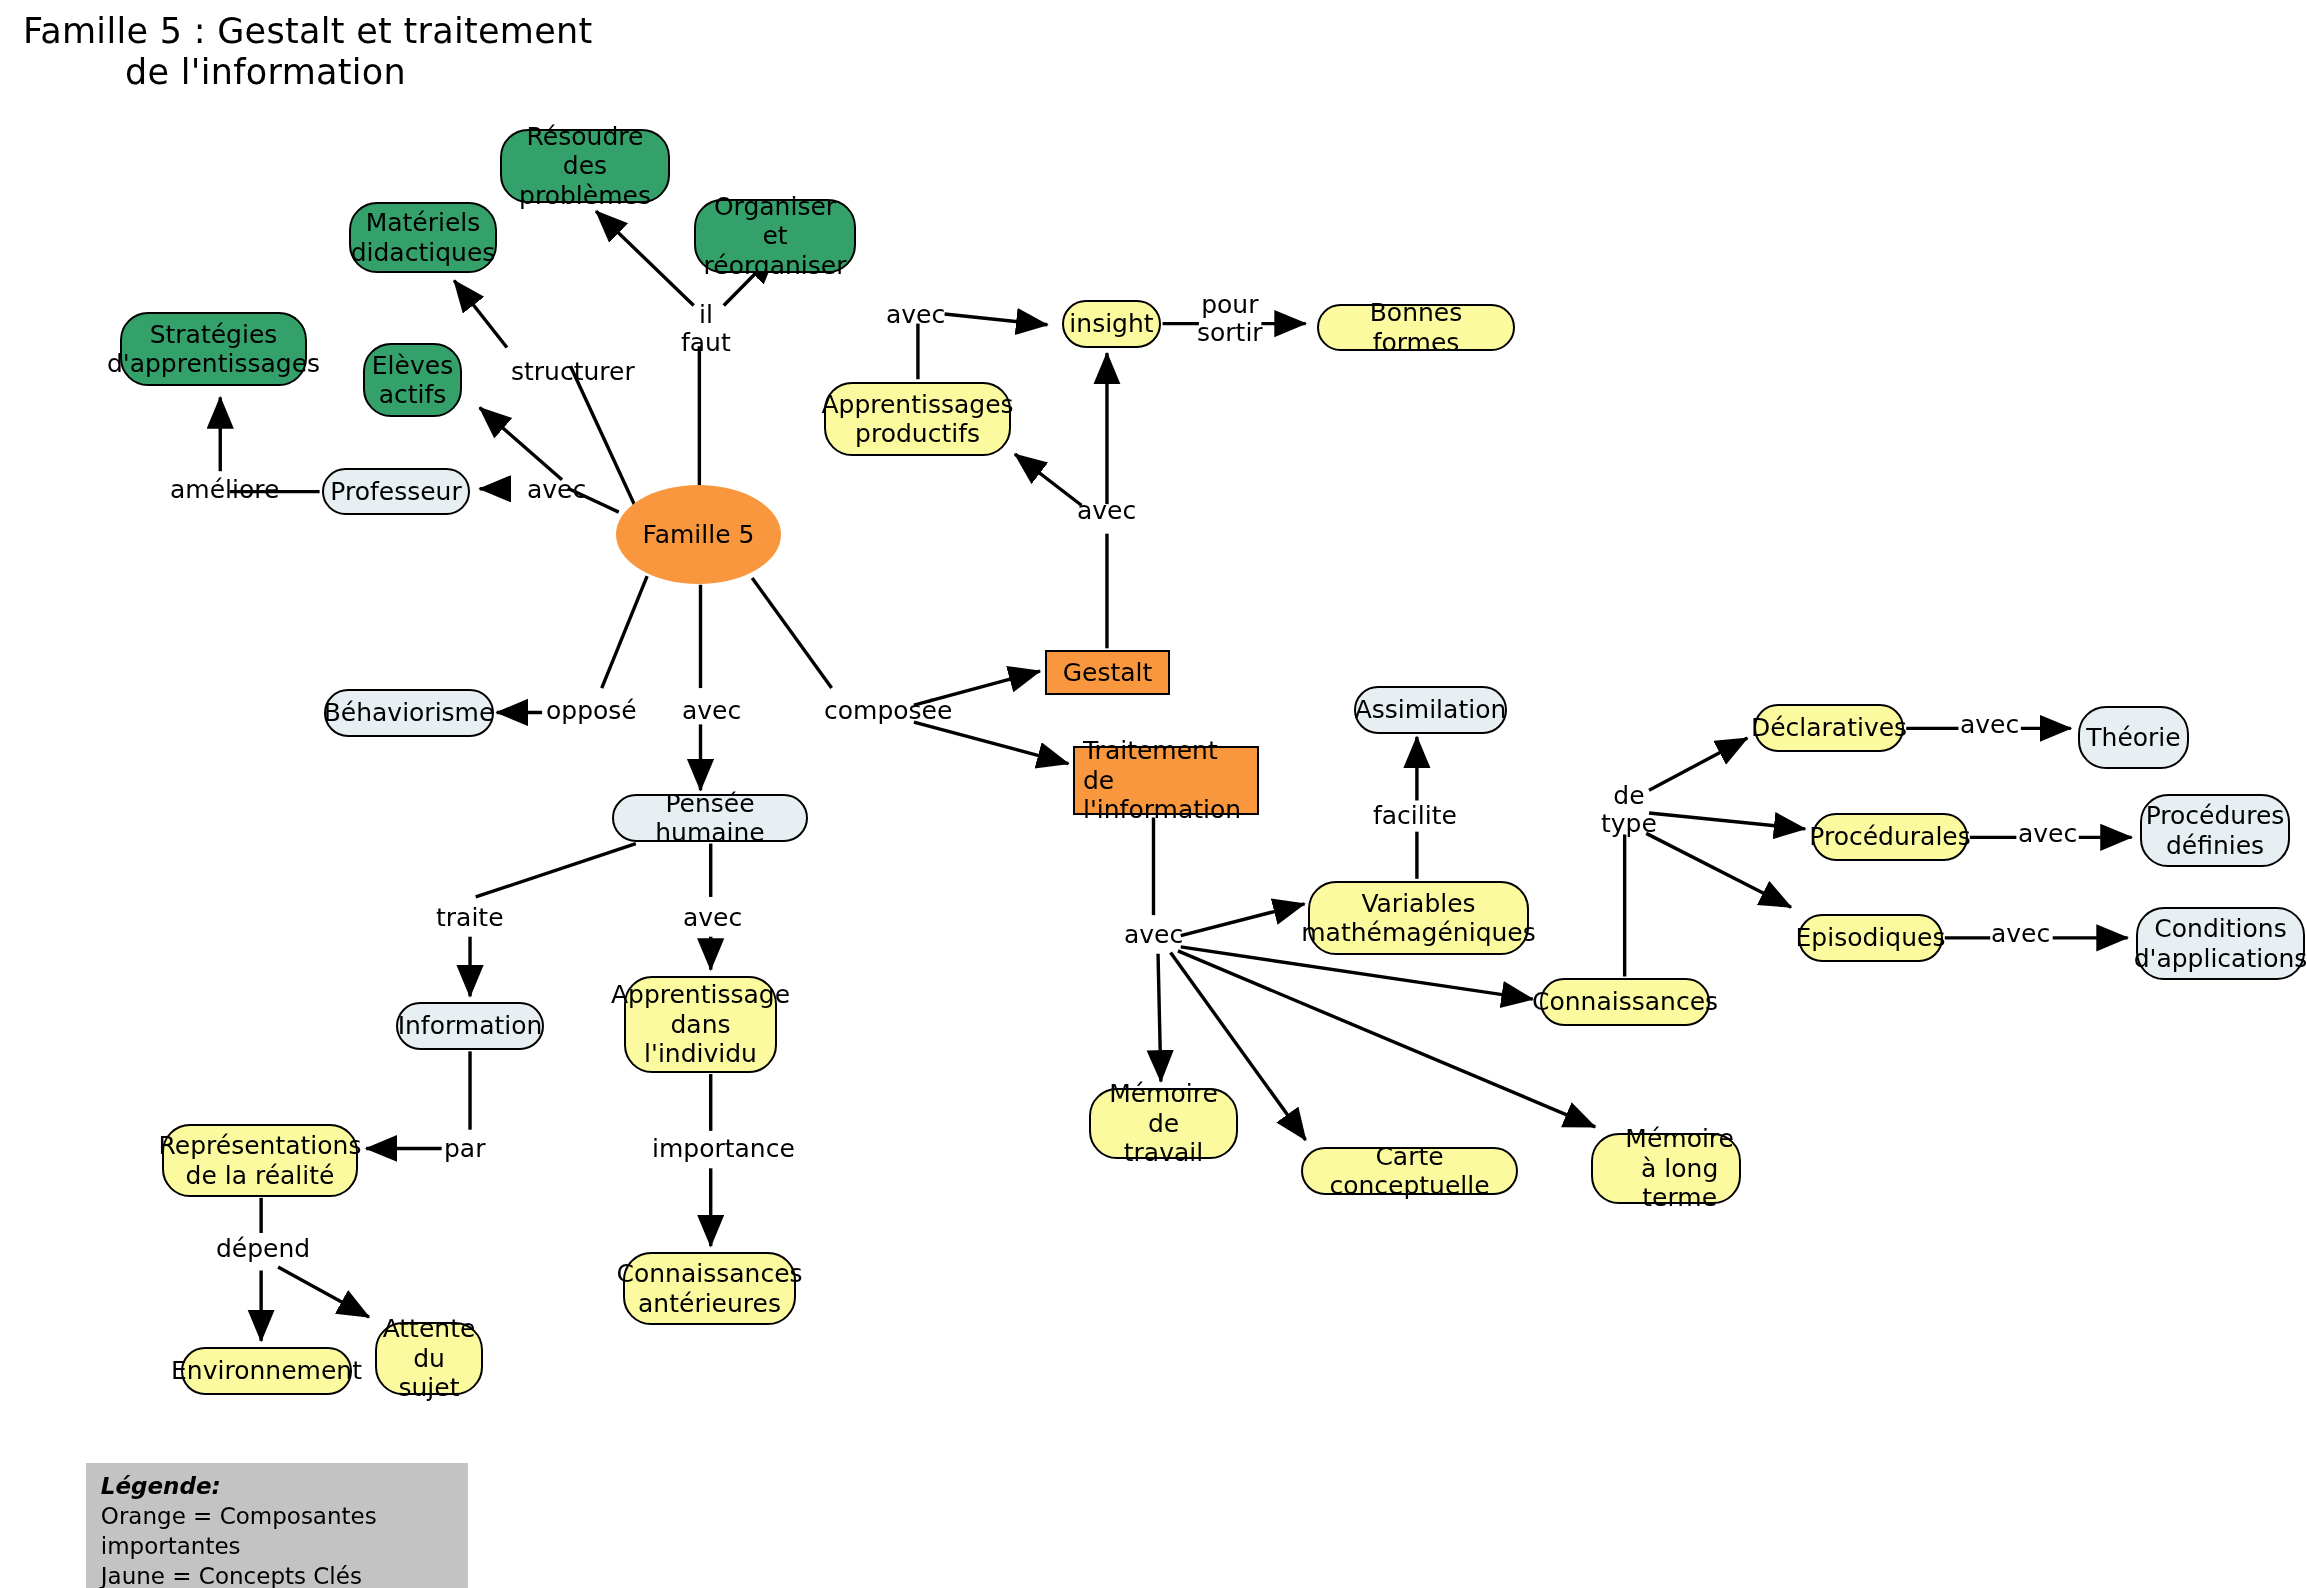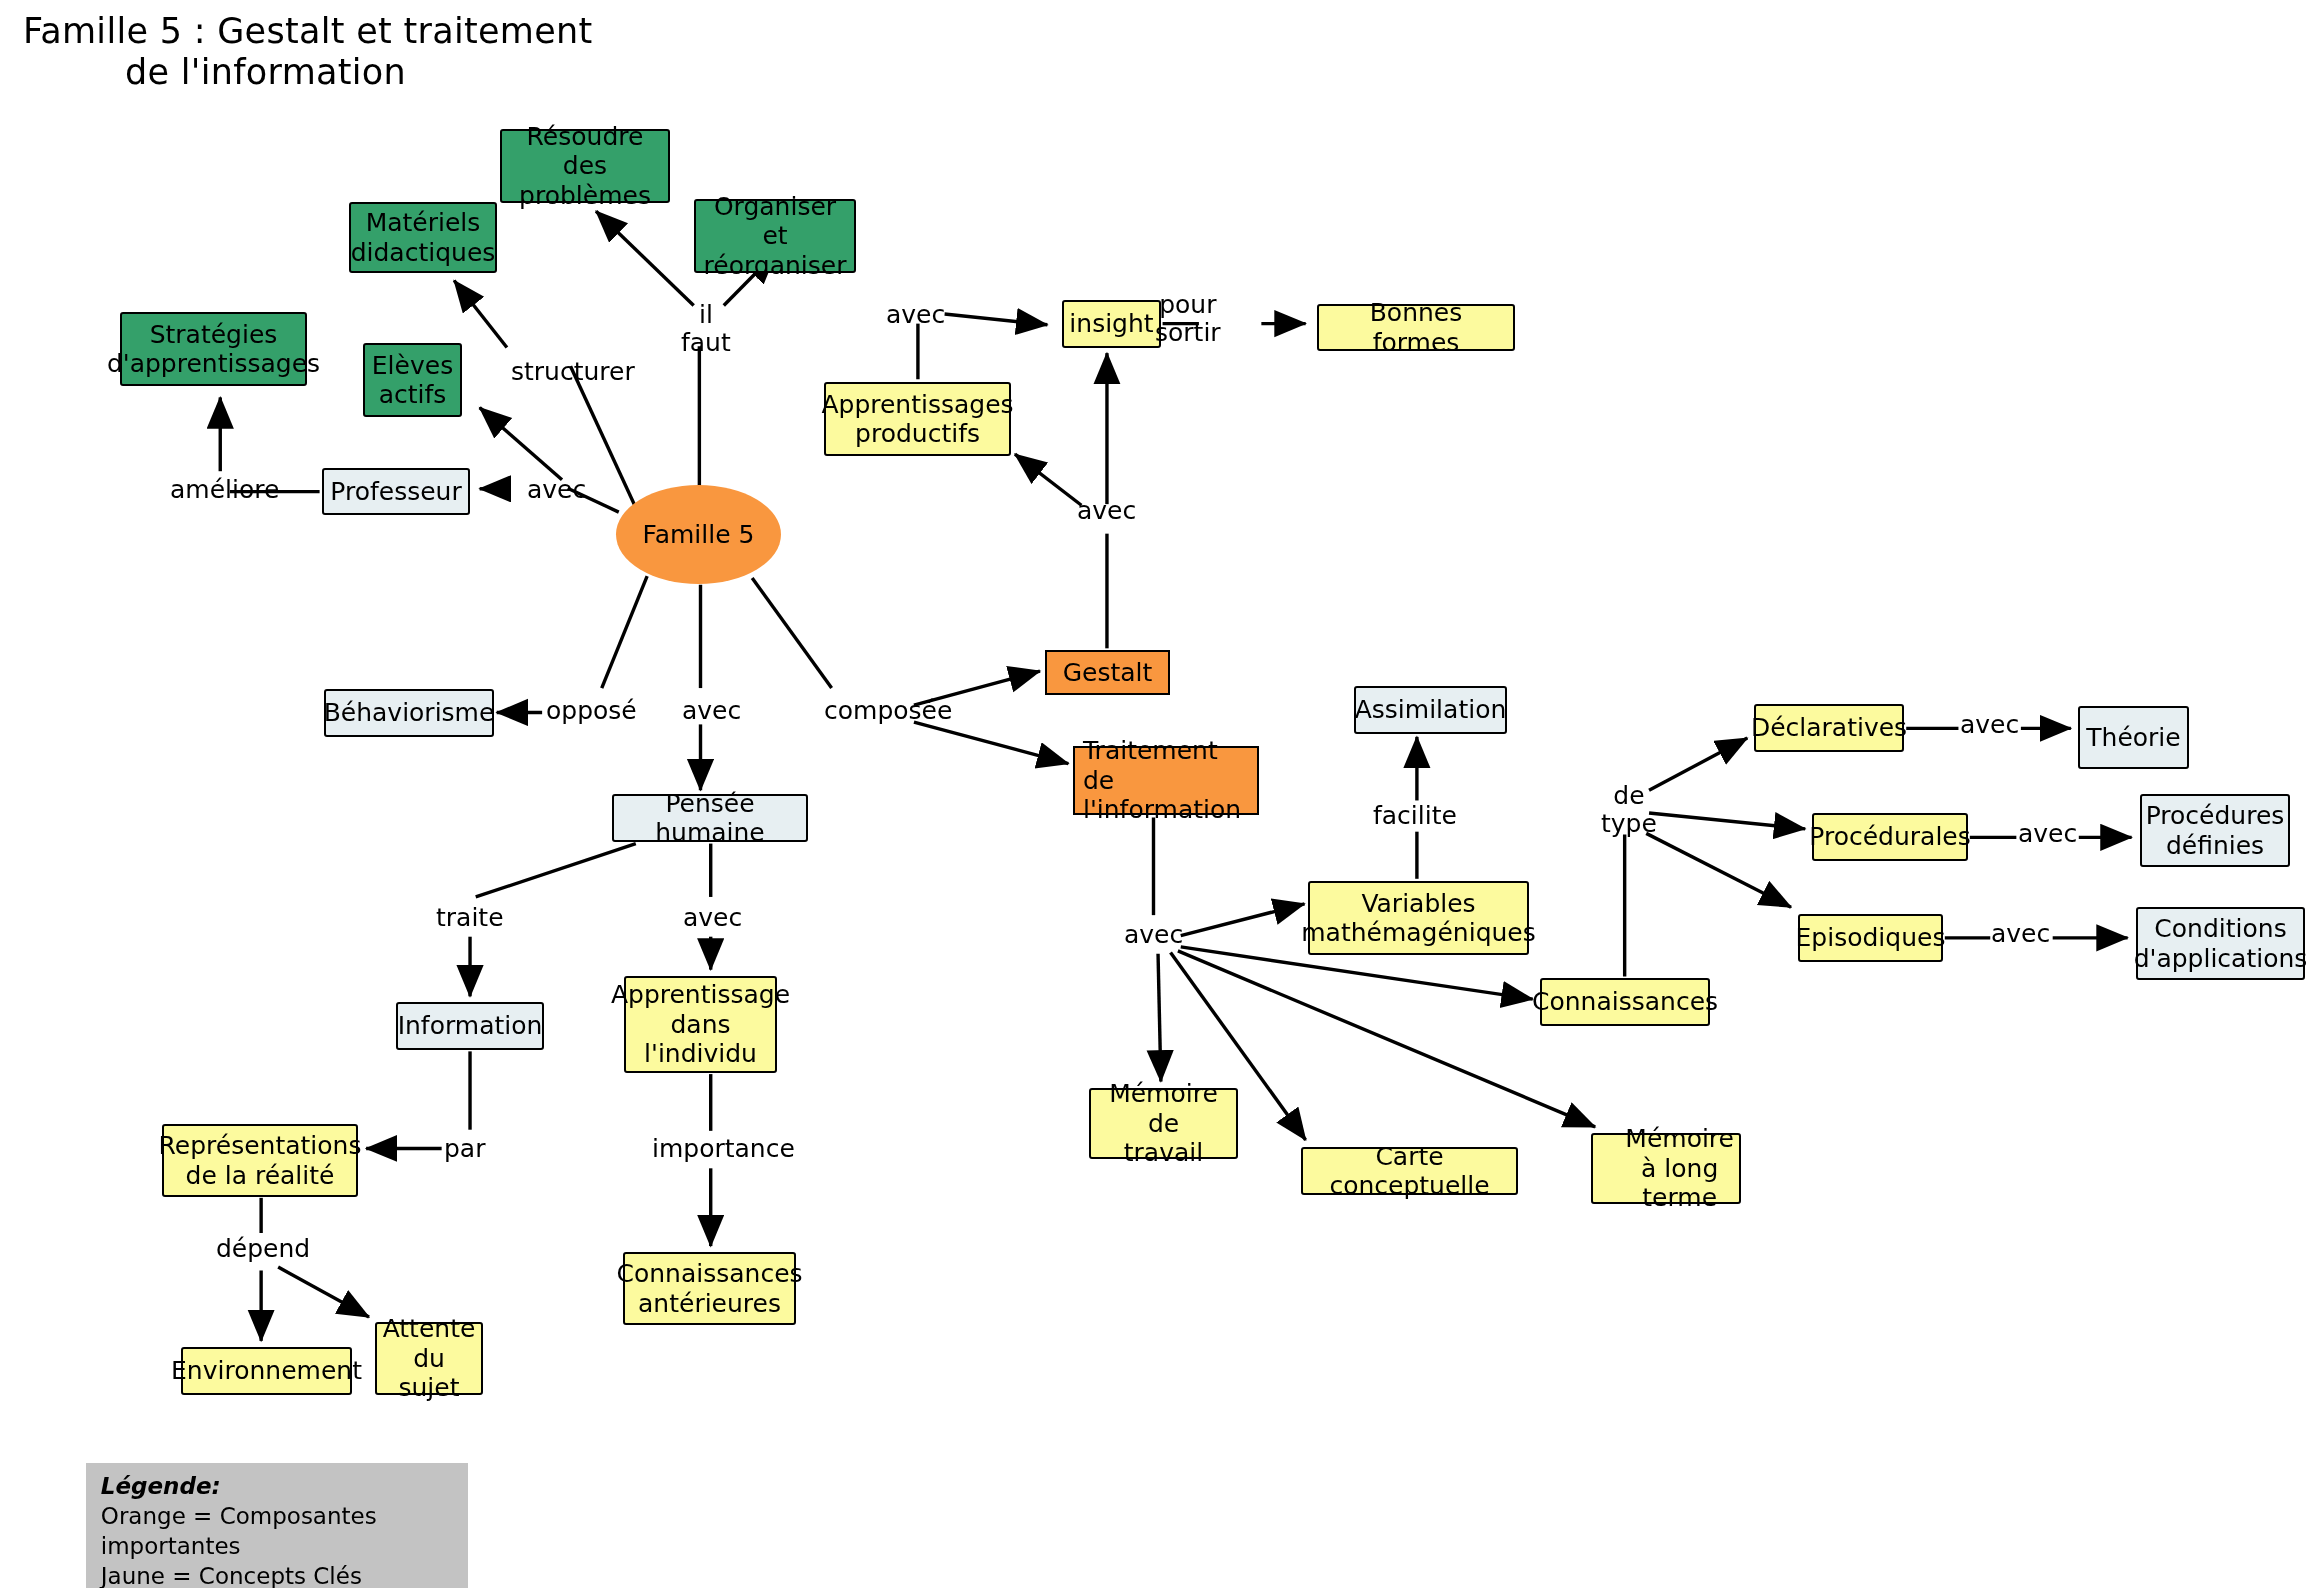--- a/index.html
+++ b/index.html
@@ -9,21 +9,21 @@
 
   .title{
     position:absolute; color:#000;
     font-family:"DejaVu Sans","Liberation Sans",sans-serif;
     font-size:35px; line-height:1.22; white-space:pre; letter-spacing:0.3px;
   }
 
   .node{
     position:absolute; box-sizing:border-box;
     display:flex; align-items:center; justify-content:center; text-align:center;
-    color:#000; border:2.8px solid #000; border-radius:3px;
+    color:#000; border:2.8px solid #000; border-radius:28px;
     font-size:25px; line-height:1.18; padding:2.3px 5.7px;
     font-family:"DejaVu Sans","Liberation Sans",sans-serif;
   }
   .node.green { background:#34a06a; }
   .node.yellow{ background:#fcfa9e; }
   .node.blue  { background:#e7eff2; }
   .node.orange{ background:#f9973f; border-radius:0; }
   .node.ellipse{
     background:#f9973f; border:none; border-radius:50%;
   }
@@ -255,21 +255,21 @@
       <span style="white-space:pre-line">Connaissances
 antérieures</span>
     </div>
 
   <div class="elabel" style="left:511px;top:358px;white-space:pre-line;">structurer</div>
   <div class="elabel" style="left:681px;top:301px;white-space:pre-line;text-align:center;">il
 faut</div>
   <div class="elabel" style="left:170px;top:476px;white-space:pre-line;">améliore</div>
   <div class="elabel" style="left:527px;top:476px;white-space:pre-line;">avec</div>
   <div class="elabel" style="left:886px;top:301px;white-space:pre-line;">avec</div>
-  <div class="elabel" style="left:1155px;top:291px;white-space:pre-line;">pour
+  <div class="elabel" style="left:1197px;top:291px;white-space:pre-line;">pour
 sortir</div>
   <div class="elabel" style="left:1077px;top:497px;white-space:pre-line;">avec</div>
   <div class="elabel" style="left:546px;top:697px;white-space:pre-line;">opposé</div>
   <div class="elabel" style="left:682px;top:697px;white-space:pre-line;">avec</div>
   <div class="elabel" style="left:824px;top:697px;white-space:pre-line;">composée</div>
   <div class="elabel" style="left:1373px;top:802px;white-space:pre-line;">facilite</div>
   <div class="elabel" style="left:1601px;top:782px;white-space:pre-line;text-align:center;">de
 type</div>
   <div class="elabel" style="left:1960px;top:711px;white-space:pre-line;">avec</div>
   <div class="elabel" style="left:2018px;top:820px;white-space:pre-line;">avec</div>

